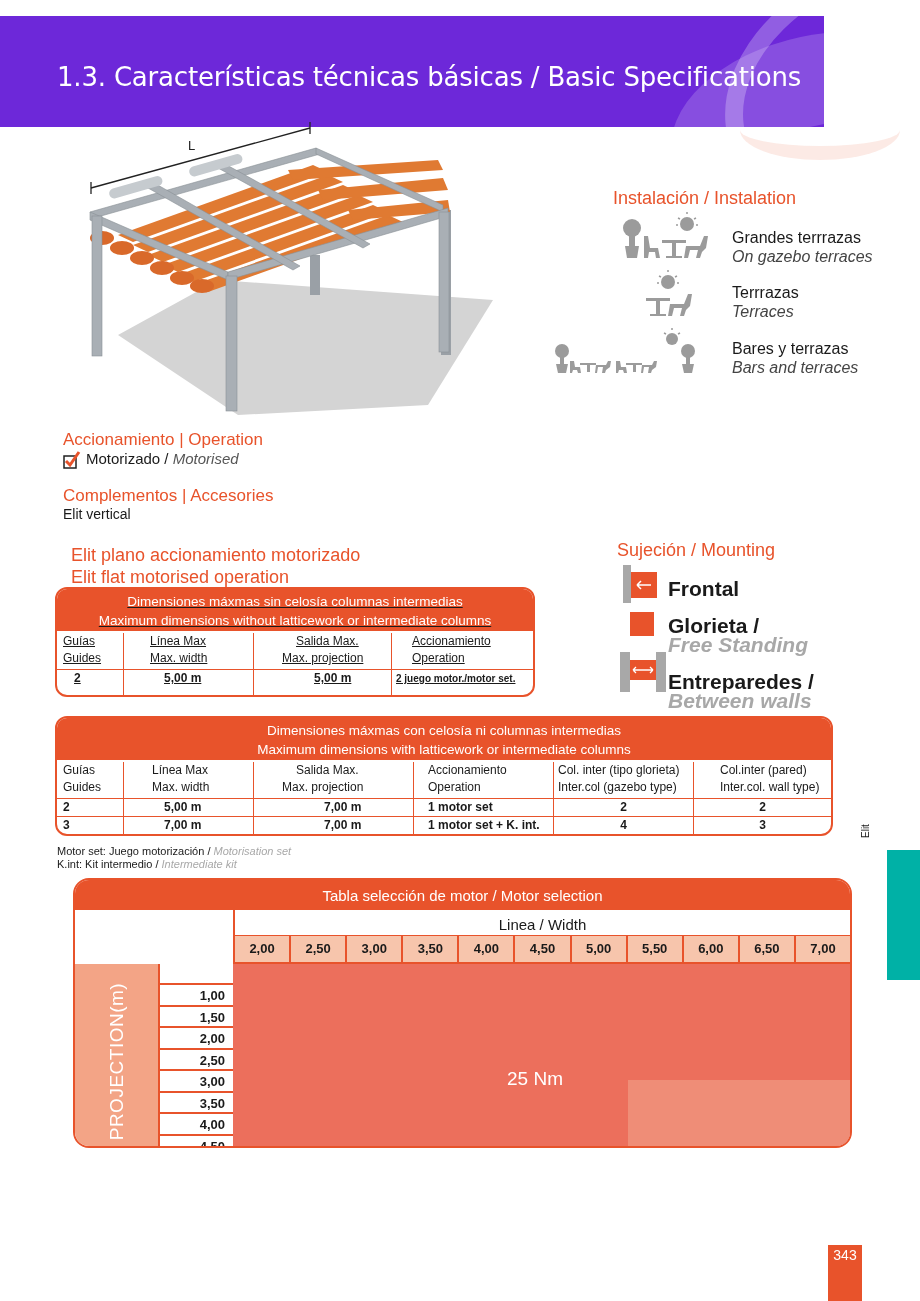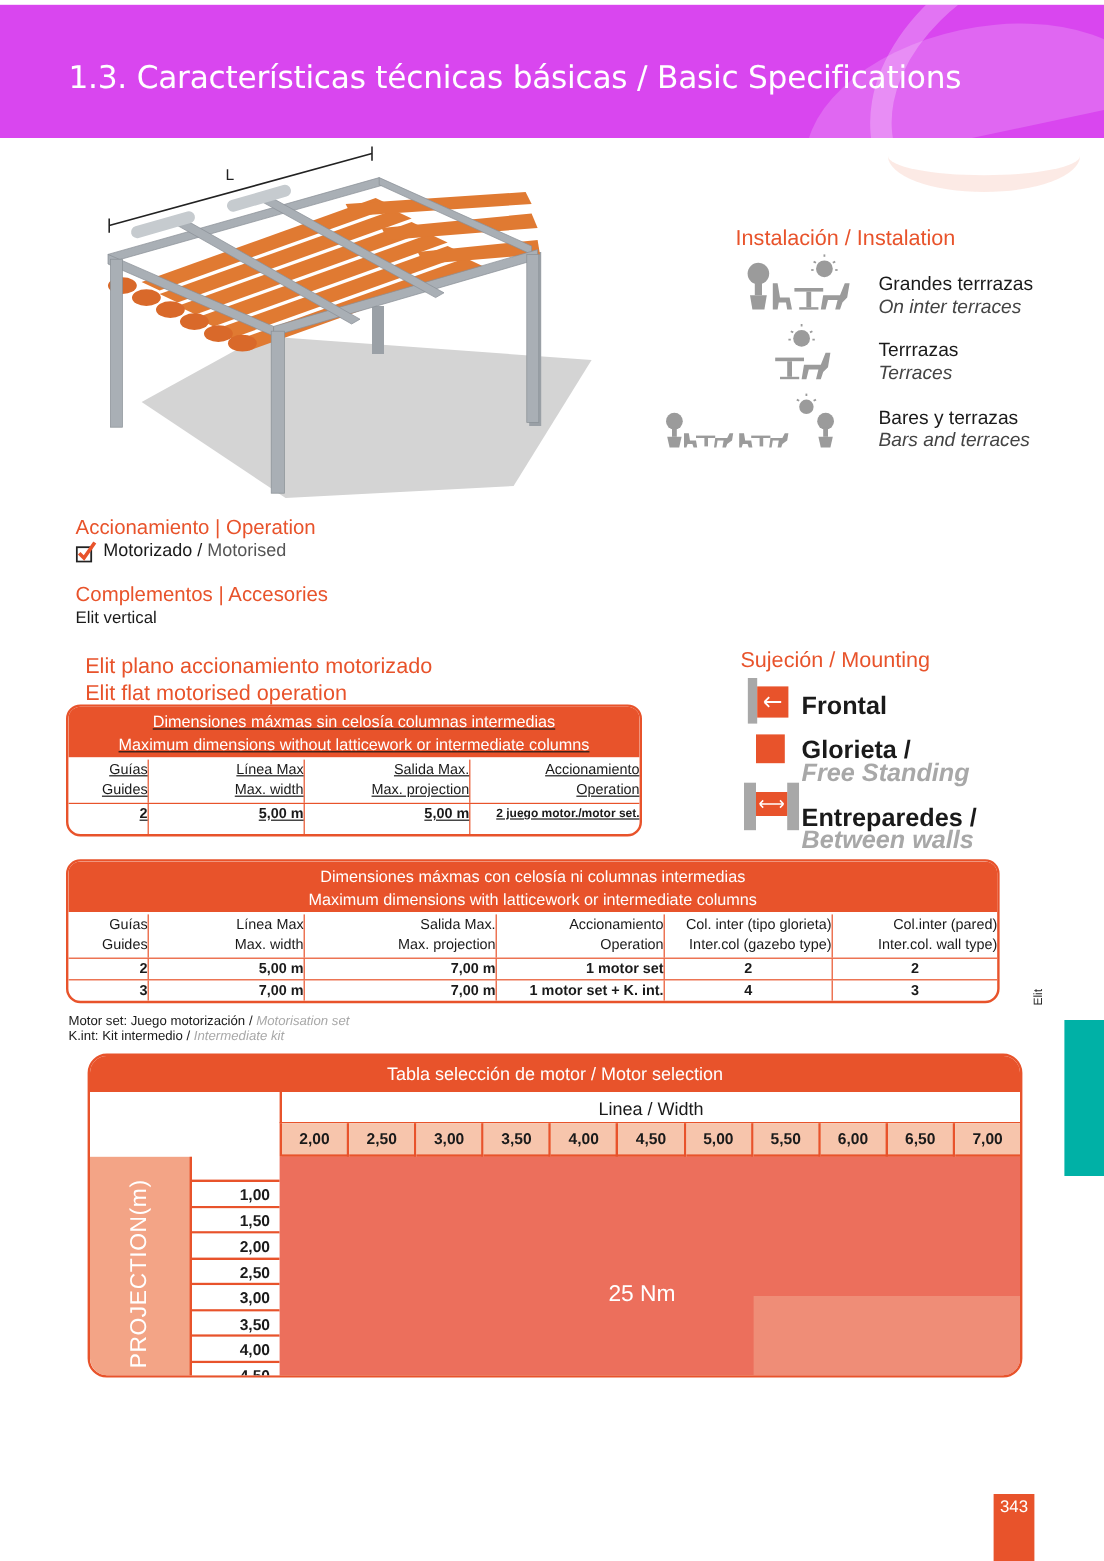--- a/index.html
+++ b/index.html
@@ -1,50 +1,50 @@
 <!DOCTYPE html>
 <html><head>
 <meta charset="utf-8">
 <style>
   * { box-sizing: border-box; margin: 0; padding: 0; }
   html, body { width: 920px; height: 1301px; background: #ffffff; overflow: hidden; }
   body { position: relative; font-family: "Liberation Sans", sans-serif; color: #1a1a1a; }
   .abs { position: absolute; }
 
   
-  .header { left: 0; top: 4px; width: 920px; height: 111px; background: #d946ef; overflow: hidden; }
+  .header { left: 0; top: 16px; width: 824px; height: 111px; background: #6d28d9; overflow: hidden; }
   .header .swirl1 { position: absolute; left: 720px; top: -60px; width: 360px; height: 260px; border: 18px solid rgba(255,255,255,0.25); border-radius: 50%; transform: rotate(-20deg); }
   .header .swirl2 { position: absolute; left: 660px; top: 20px; width: 300px; height: 90px; background: rgba(255,255,255,0.18); border-radius: 50% 50% 0 0 / 100% 100% 0 0; transform: rotate(-12deg); }
   .header h1 { position: absolute; left: 57px; top: 46px; font-family: "DejaVu Sans", sans-serif; font-weight: normal; font-size: 26px; color: #ffffff; letter-spacing: -0.2px; white-space: nowrap; }
   .header-swirl-out { left: 740px; top: 100px; width: 160px; height: 60px; border-bottom: 14px solid rgba(232,83,43,0.12); border-radius: 0 0 50% 50%; }
 
   
   .pergola { left: 88px; top: 120px; width: 430px; height: 300px; }
 
   
   .otitle { color: #e8532b; font-size: 17px; white-space: nowrap; }
   .otitle-lg { color: #e8532b; font-size: 18px; white-space: nowrap; }
   .bodytxt { font-size: 15px; color: #1a1a1a; white-space: nowrap; }
-  .italic-grey { color: #555; }
+  .italic-grey { font-style: italic; color: #555; }
   .light-grey { color: #a8a8a8; font-style: italic; }
 
   
   .install-row { position: absolute; left: 732px; font-size: 16px; line-height: 19px; white-space: nowrap; }
   .install-row .it { font-style: italic; color: #444; }
 
   
   .mount-label { position: absolute; left: 668px; font-size: 21px; line-height: 19px; white-space: nowrap; font-weight: bold; }
 
   
   .tbl1 { left: 55px; top: 587px; width: 480px; height: 110px; border: 2px solid #e8532b; border-radius: 12px; overflow: hidden; text-decoration: underline; }
   .tbl1 .head, .tbl2 .head { background: #e8532b; color: #fff; text-align: center; font-size: 13.5px; line-height: 19px; padding-top: 3px; }
   .tbl1 .head { height: 42px; }
   .tbl2 .head { height: 42px; }
   .grid-row { display: flex; }
-  .grid-row > div { border-right: 1px solid #e8532b; font-size: 12px; line-height: 17px; padding-left: 6px; text-align: right; }
+  .grid-row > div { border-right: 1px solid #e8532b; font-size: 12px; line-height: 17px; padding-left: 6px; }
   .grid-row > div:last-child { border-right: none; }
   .grid-row.data { border-top: 1px solid #e8532b; font-weight: bold; }
   .grid-row.data > div { font-size: 12px; }
 
   .tbl2 { left: 55px; top: 716px; width: 778px; height: 120px; border: 2px solid #e8532b; border-radius: 12px; overflow: hidden; }
 
   .notes { left: 57px; top: 845px; font-size: 11px; line-height: 13px; }
 
   
   .mt { left: 73px; top: 878px; width: 779px; height: 270px; border: 2px solid #e8532b; border-radius: 16px; overflow: hidden; background: #fff; }
@@ -147,21 +147,21 @@
       <line x1="67" y1="2" x2="67" y2="4"></line>
         <line x1="58" y1="8" x2="60" y2="9"></line>
         <line x1="76" y1="8" x2="74" y2="9"></line>
       <line x1="56" y1="15" x2="58" y2="15"></line>
         <line x1="78" y1="15" x2="76" y2="15"></line>
     </g>
   </svg>
 </div>
 <div class="install-row" style="top:228px;">
   <div>Grandes terrrazas</div>
-  <div class="it">On inter terraces</div>
+  <div class="it">On gazebo terraces</div>
 </div>
 
 <div class="abs" style="left:640px; top:268px; width:80px; height:50px;">
   <svg width="80" height="50" viewBox="0 0 80 50">
     <g fill="#9b9b9b">
       <rect x="6" y="30" width="24" height="3"></rect>
       <rect x="16" y="33" width="4" height="13"></rect>
       <rect x="10" y="46" width="16" height="2"></rect>
       <polygon points="48,26 52,26 50,38 46,42 44,48 40,48 42,40 34,40 32,48 28,48 30,36 44,36"></polygon>
       <circle cx="28" cy="14" r="7"></circle>

